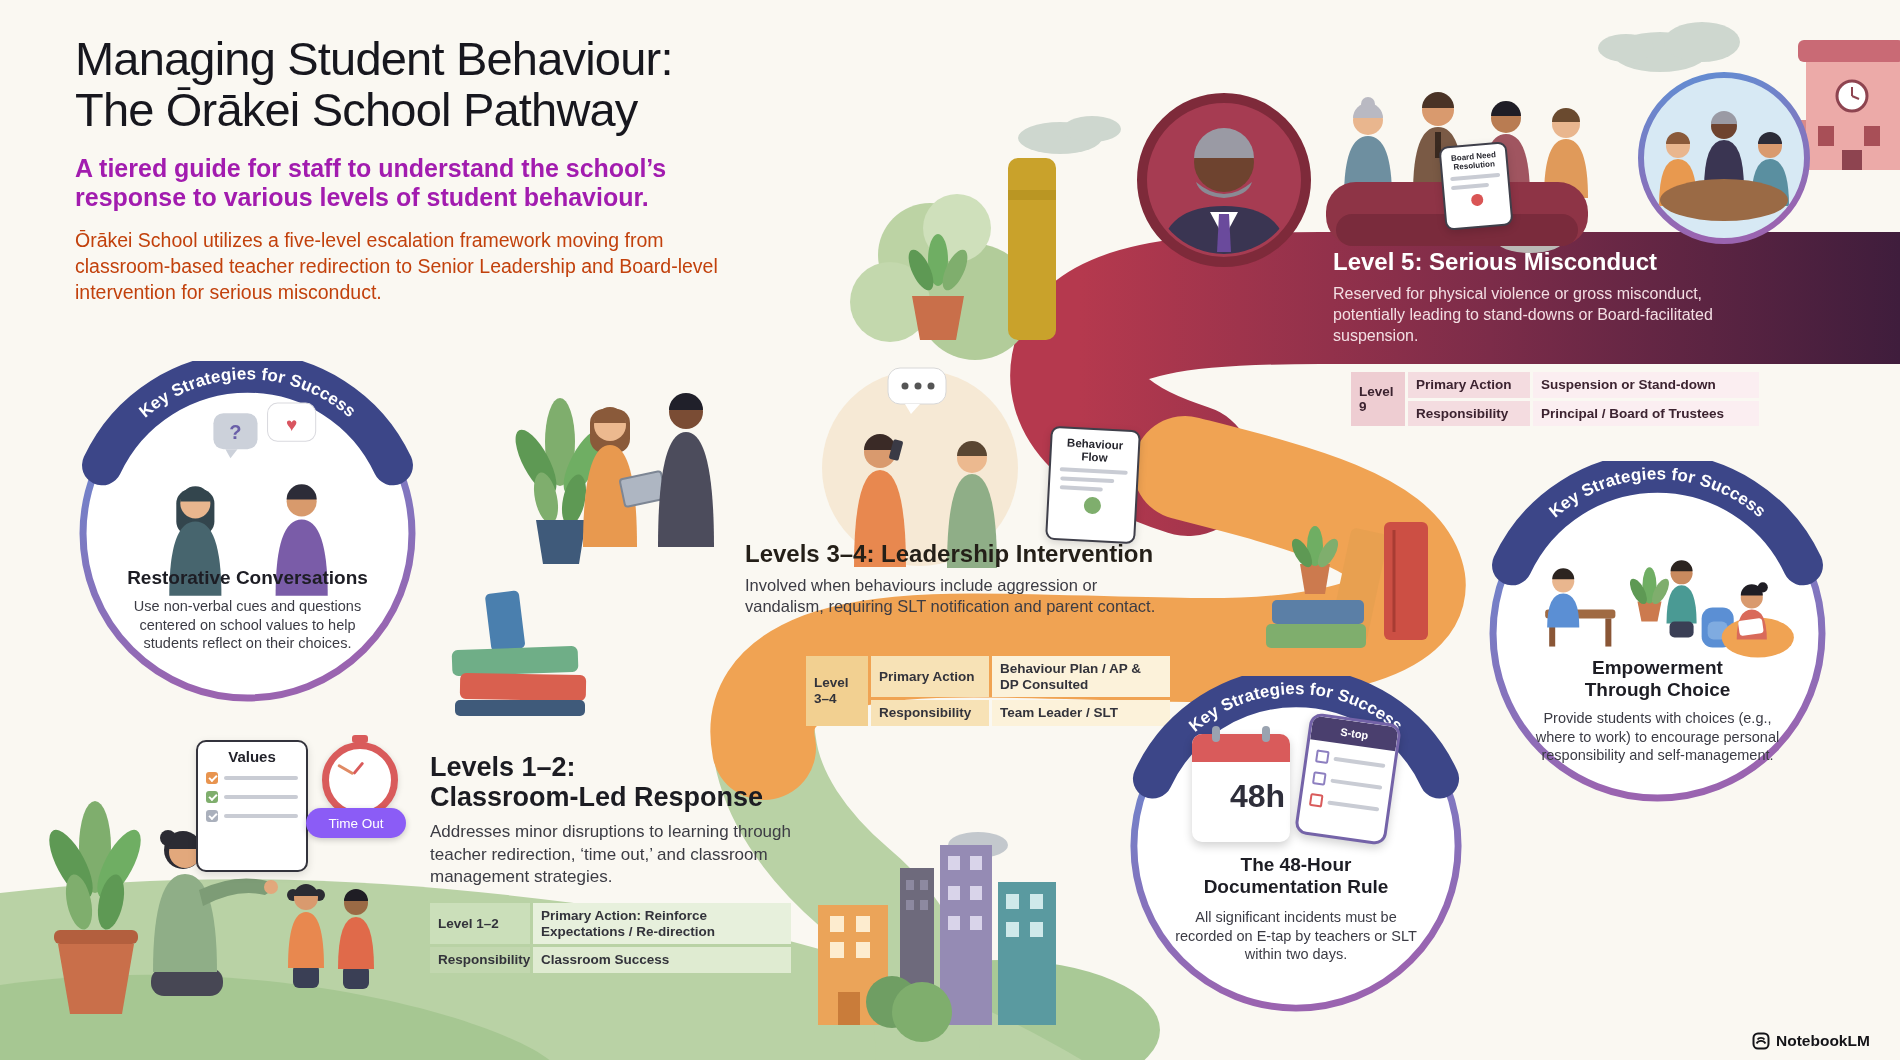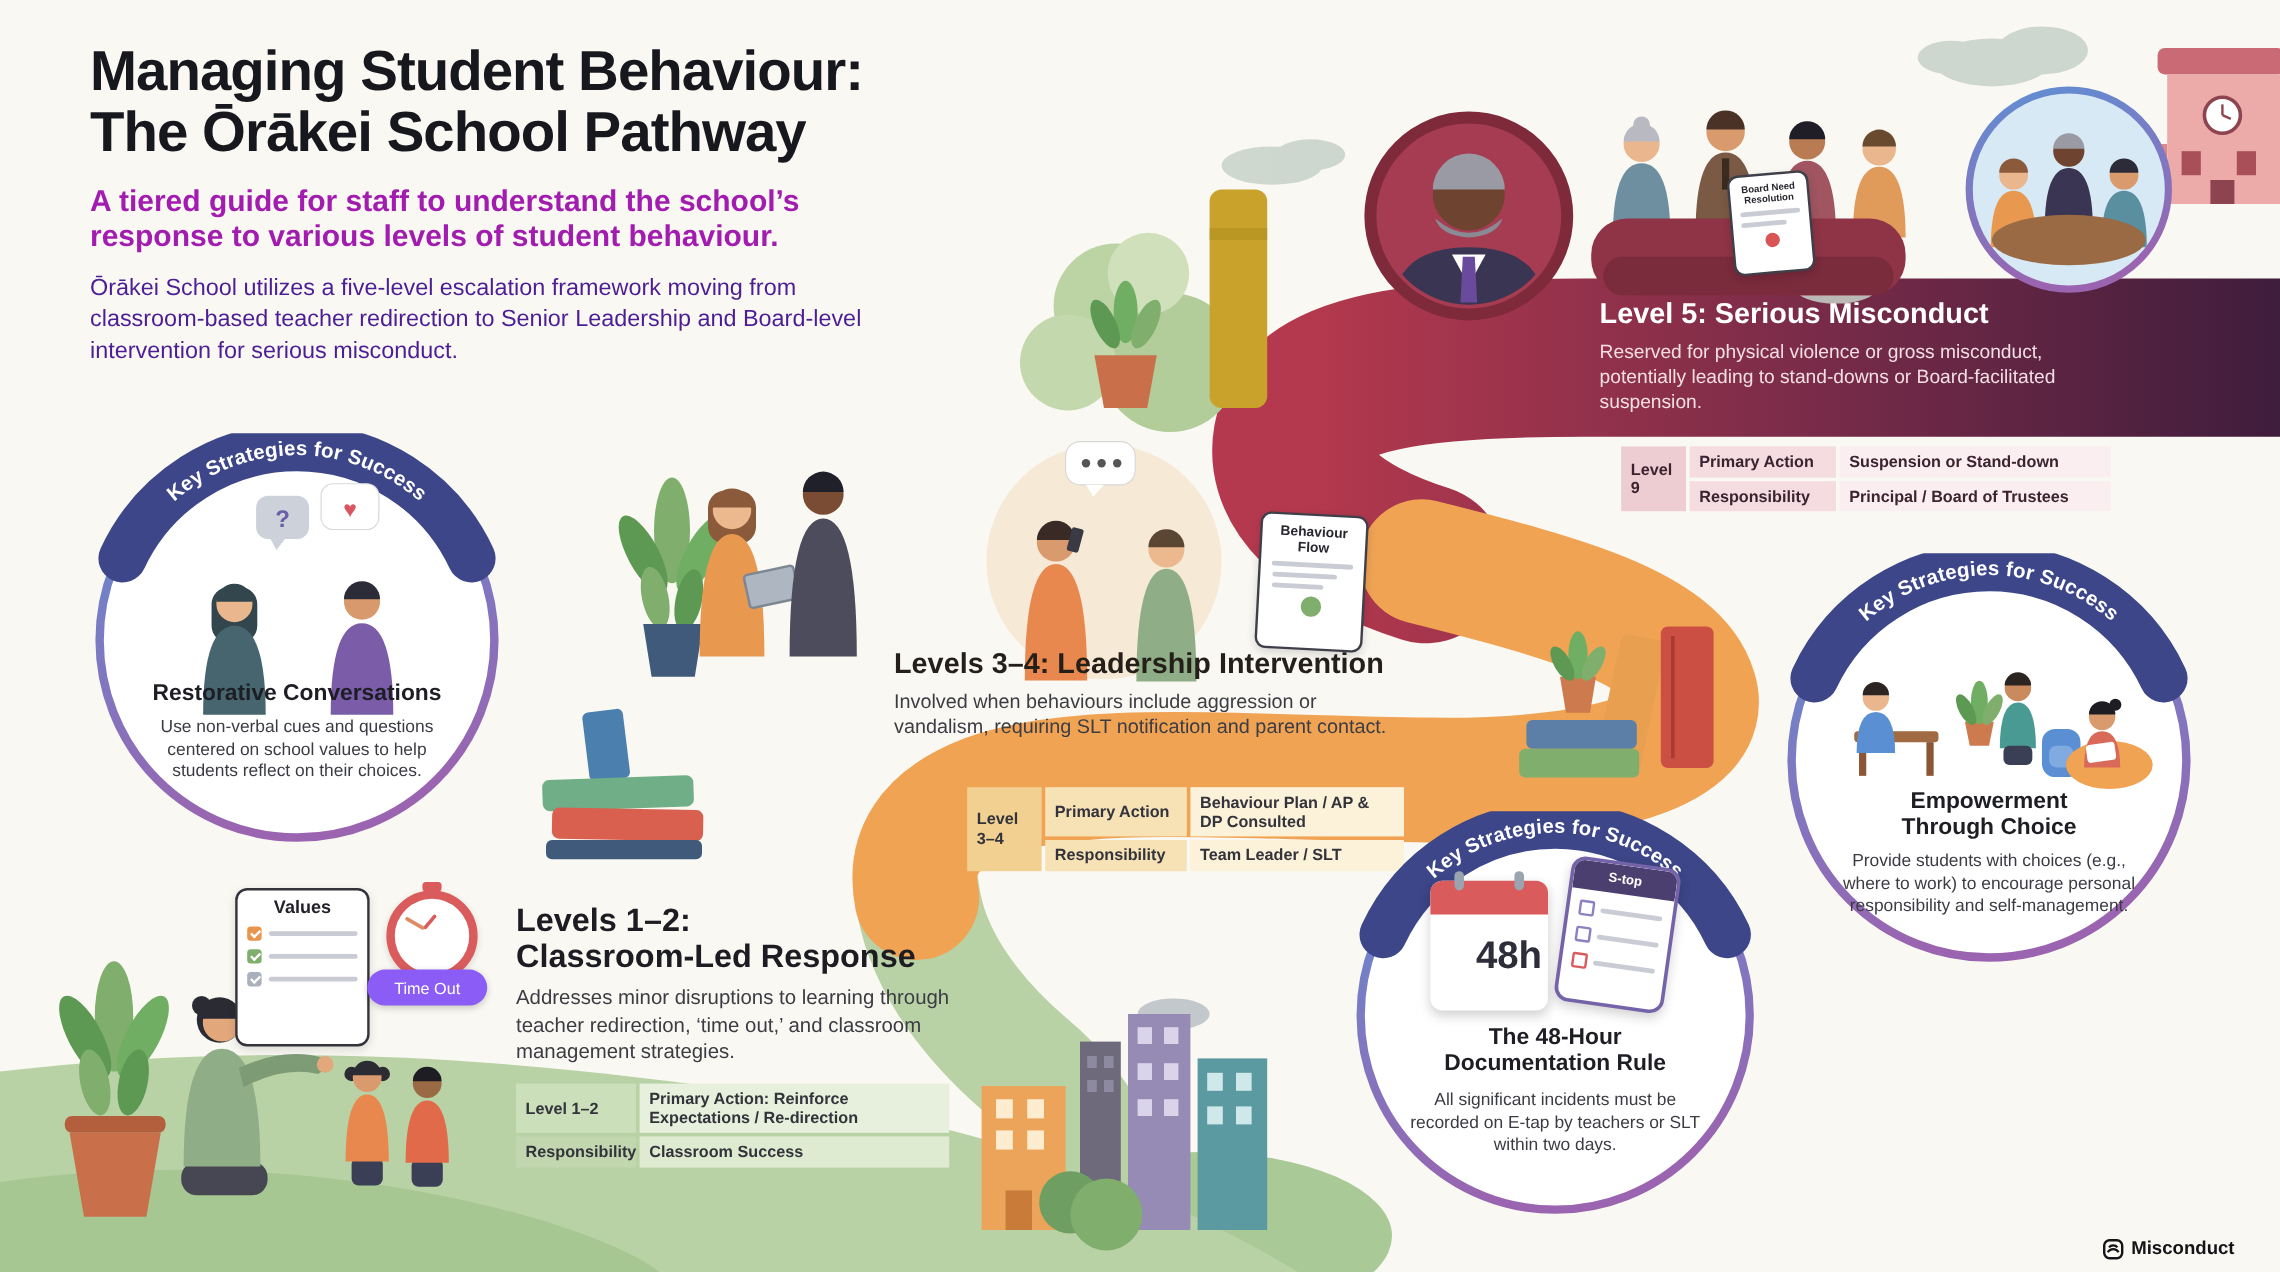--- a/index.html
+++ b/index.html
@@ -3,23 +3,23 @@
 <meta charset="utf-8">
 <style>
   html,body{margin:0;padding:0;background:#e8e6e0;}
   .stage{position:relative;width:1900px;height:1060px;background:#faf8f2;overflow:hidden;
          font-family:"Liberation Sans",sans-serif;color:#26262c;}
   .abs{position:absolute;}
   svg{display:block;}
 
   
   .header{left:75px;top:34px;width:780px;}
-  .h-title{font-size:47px;line-height:1.08;font-weight:700;letter-spacing:-0.8px;color:#17171e;}
+  .h-title{font-size:47px;line-height:1.08;font-weight:400;letter-spacing:-0.8px;color:#17171e;}
   .h-sub{margin-top:18px;width:700px;font-size:25px;line-height:1.18;font-weight:700;color:#a21caf;}
-  .h-intro{margin-top:14px;width:645px;font-size:19.5px;line-height:1.34;font-weight:500;color:#4c1d95;}
+  .h-intro{margin-top:14px;width:645px;font-size:19.5px;line-height:1.34;font-weight:500;color:#c2410c;}
 
   
   .scard{position:absolute;}
   .scard > svg{position:absolute;inset:0;}
   .sc-title{position:absolute;left:0;width:100%;text-align:center;font-weight:800;font-size:19px;color:#1d1d24;line-height:1.15;}
   .sc-body{position:absolute;left:12%;width:76%;text-align:center;font-size:14.5px;line-height:1.28;font-weight:500;color:#3b3b44;}
 
   
   .lv-title{font-weight:800;color:#1e1b17;}
   .lv-body{font-weight:500;color:#3c3c44;}
@@ -551,16 +551,16 @@
       <div class="hand2"></div>
   </div>
   <div class="abs timeout-pill">Time Out</div>
 
   <div class="abs footer">
     <svg width="18" height="18" viewBox="0 0 18 18">
       <rect x="1.5" y="1.5" width="15" height="15" rx="4.5" fill="none" stroke="#141418" stroke-width="2"></rect>
       <path d="M 4.5 11.5 C 6.5 8 11.5 8 13.5 11.5" fill="none" stroke="#141418" stroke-width="1.8"></path>
       <path d="M 5.5 7.5 C 7 5.3 11 5.3 12.5 7.5" fill="none" stroke="#141418" stroke-width="1.8"></path>
     </svg>
-    <span class="brand">Misconduct</span>
+    <span class="brand">NotebookLM</span>
   </div>
 
 </div>
 
 </body></html>

